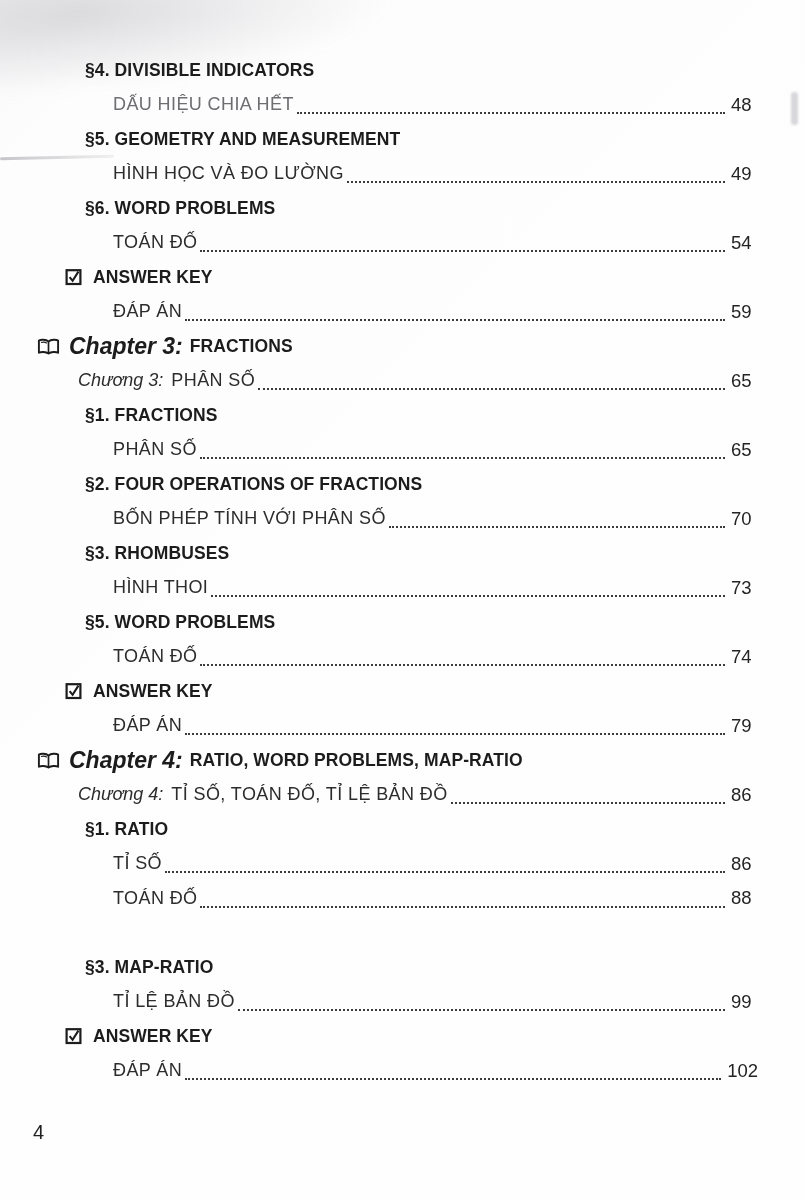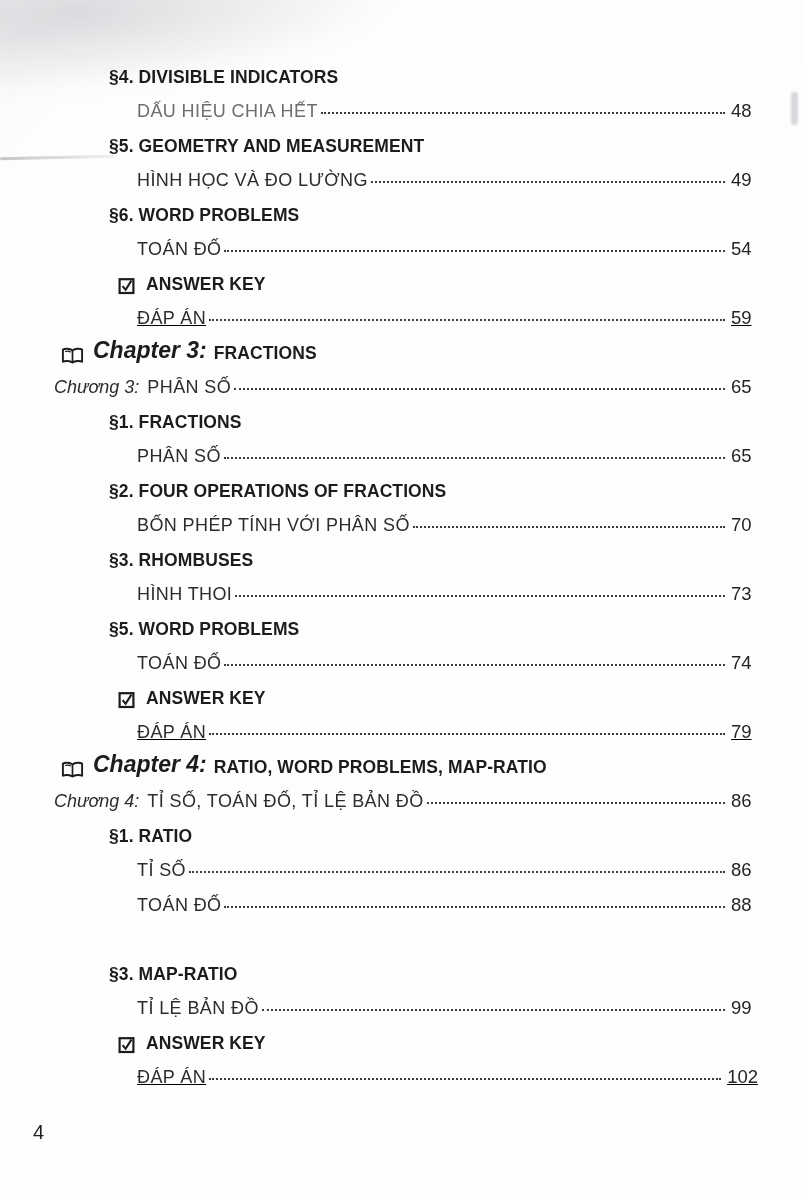--- a/index.html
+++ b/index.html
@@ -38,30 +38,29 @@
   .toc {
     position: absolute;
     top: 0; left: 0; right: 0;
     padding-top: 53px;
     padding-right: 47px;
   }
   .entry { height: 69px; }
   .h-row, .s-row {
     height: 34.5px;
     display: flex;
-    align-items: flex-end;
-    margin-left: 24px;
+    align-items: center;
   }
   
   .entry.section .h-row { padding-left: 85px; }
   .entry.section .s-row { padding-left: 113px; }
-  .entry.answer  .h-row { padding-left: 94px; }
-  .entry.answer  .s-row { padding-left: 113px; text-decoration: underline; }
+  .entry.answer  .h-row { padding-left: 65px; }
+  .entry.answer  .s-row { padding-left: 113px; }
   .entry.chapter .h-row { padding-left: 37px; }
-  .entry.chapter .s-row { padding-left: 30px; }
+  .entry.chapter .s-row { padding-left: 78px; }
 
   .h-text {
     font-size: 17.5px;
     font-weight: 700;
     color: #1c1c1c;
     letter-spacing: 0.1px;
     white-space: nowrap;
   }
   .s-text {
     font-size: 18px;

